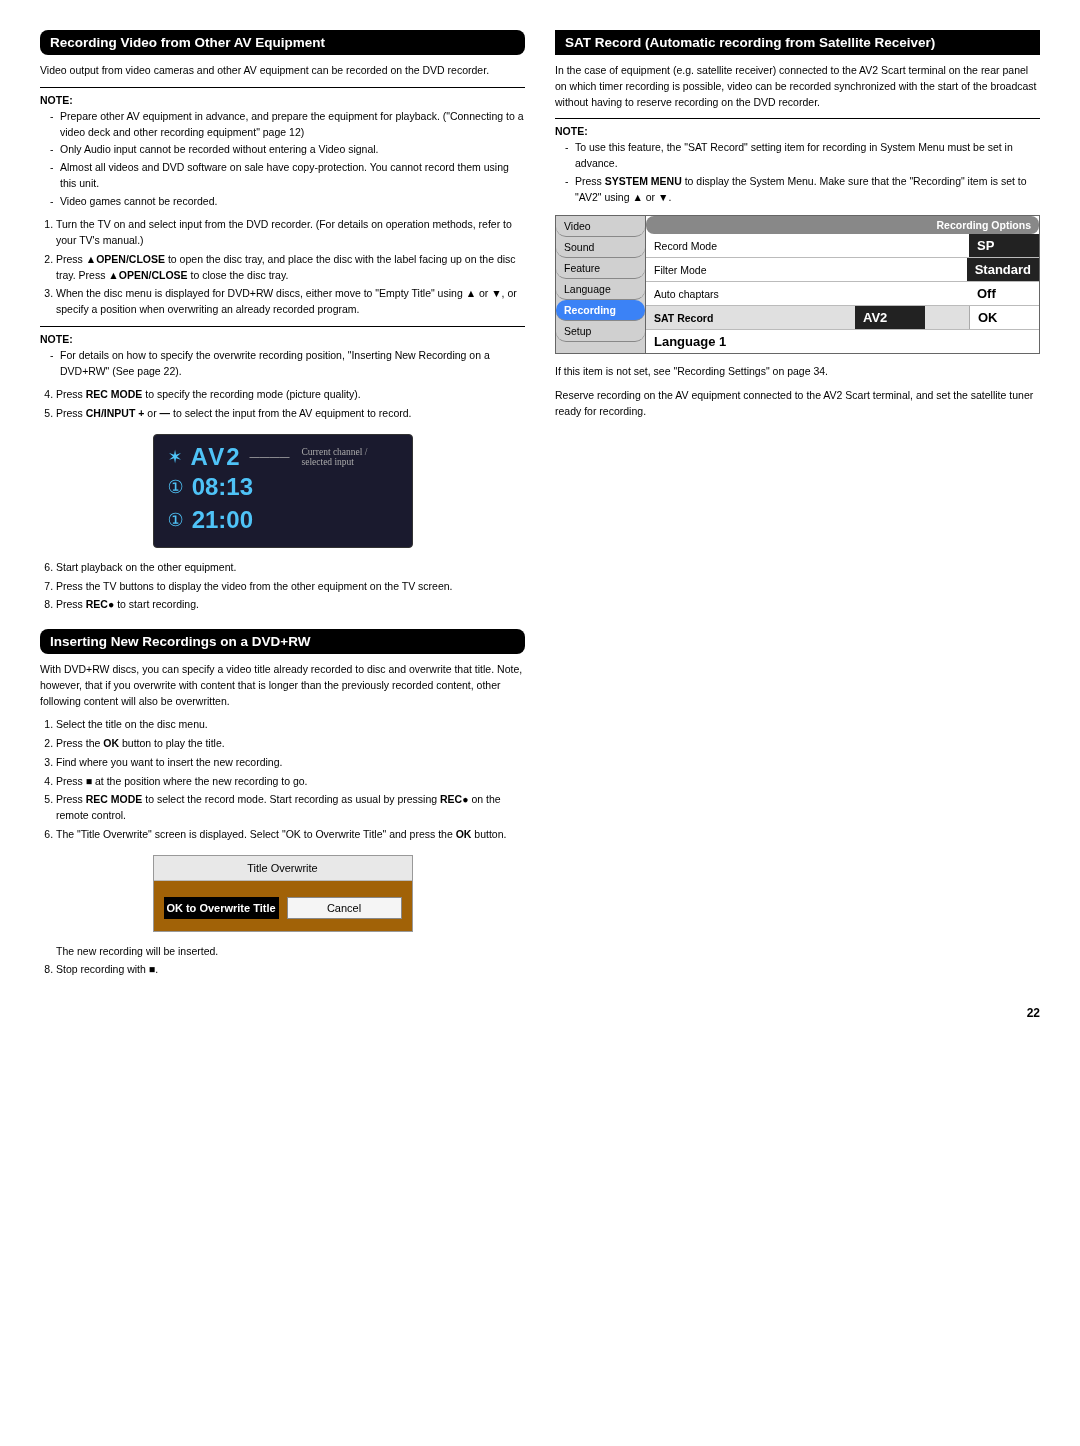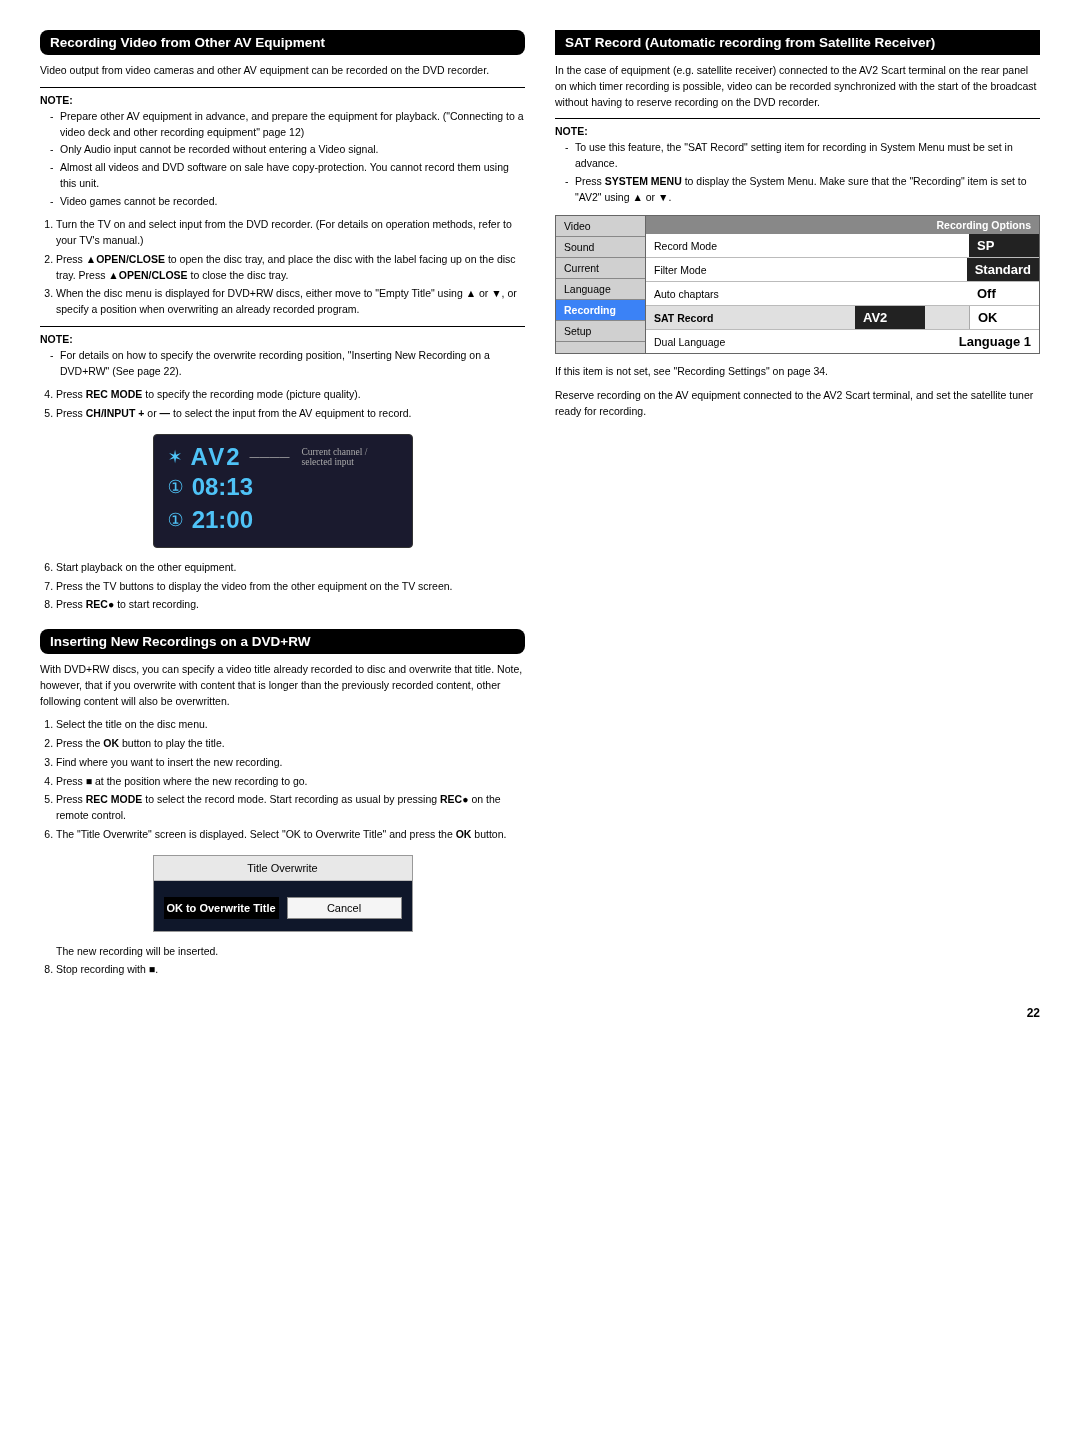--- a/index.html
+++ b/index.html
@@ -127,21 +127,21 @@
     }
     .channel-arrow {
       font-size: 10px;
       color: #aaa;
     }
     
     .dialog-container {
       width: 260px;
       margin: 12px auto;
       border: 1px solid #999;
-      background: #0f172a;
+      background: #a16207;
       padding: 0;
     }
     .dialog-title-bar {
       background: #e8e8e8;
       border-bottom: 1px solid #bbb;
       padding: 6px 10px;
       font-size: 11px;
       text-align: center;
       font-weight: normal;
     }
@@ -181,36 +181,38 @@
     .menu-left {
       width: 90px;
       border-right: 1px solid #666;
       background: #d0d0d0;
     }
     .menu-left-item {
       padding: 4px 8px;
       border-bottom: 1px solid #888;
       font-size: 10.5px;
       color: #000;
+      border-radius: 10px;
     }
     .menu-left-item.active {
       background: #3b82f6;
       color: #fff;
       font-weight: bold;
     }
     .menu-right {
       flex: 1;
     }
     .menu-right-header {
       background: #888;
       color: #fff;
       padding: 3px 8px;
       font-size: 10.5px;
       font-weight: bold;
       text-align: right;
+      border-radius: 8px;
     }
     .menu-right-row {
       display: flex;
       border-bottom: 1px solid #bbb;
       align-items: center;
       gap: 44px;
     }
     .menu-right-row:last-child {
       border-bottom: none;
     }
@@ -376,21 +378,21 @@
     <div class="note-label">NOTE:</div>
     <ul class="right-note-list">
       <li>To use this feature, the "SAT Record" setting item for recording in System Menu must be set in advance.</li>
       <li>Press <strong>SYSTEM MENU</strong> to display the System Menu. Make sure that the "Recording" item is set to "AV2" using ▲ or ▼.</li>
     </ul>
 
     <div class="menu-table-container">
       <div class="menu-left">
         <div class="menu-left-item">Video</div>
         <div class="menu-left-item">Sound</div>
-        <div class="menu-left-item">Current</div>
+        <div class="menu-left-item">Feature</div>
         <div class="menu-left-item">Language</div>
         <div class="menu-left-item active">Recording</div>
         <div class="menu-left-item">Setup</div>
       </div>
       <div class="menu-right">
         <div class="menu-right-header">Recording Options</div>
         <div class="menu-right-row">
           <span class="menu-right-label">Record Mode</span>
           <span class="menu-right-value sp">SP</span>
         </div>
@@ -401,21 +403,20 @@
         <div class="menu-right-row">
           <span class="menu-right-label">Auto chaptars</span>
           <span class="menu-right-value off">Off</span>
         </div>
         <div class="menu-right-row" style="background:#e0e0e0;">
           <span class="menu-right-label" style="font-weight:bold;">SAT Record</span>
           <span class="menu-right-value av2">AV2</span>
           <span class="menu-right-value ok" style="border-left:1px solid #aaa;">OK</span>
         </div>
         <div class="menu-right-row">
-          <span class="menu-right-label">Dual Language</span>
           <span class="menu-right-value">Language 1</span>
         </div>
       </div>
     </div>
 
     <p class="right-para">If this item is not set, see "Recording Settings" on page 34.</p>
 
     <p class="right-para">Reserve recording on the AV equipment connected to the AV2 Scart terminal, and set the satellite tuner ready for recording.</p>
 
   </div>

